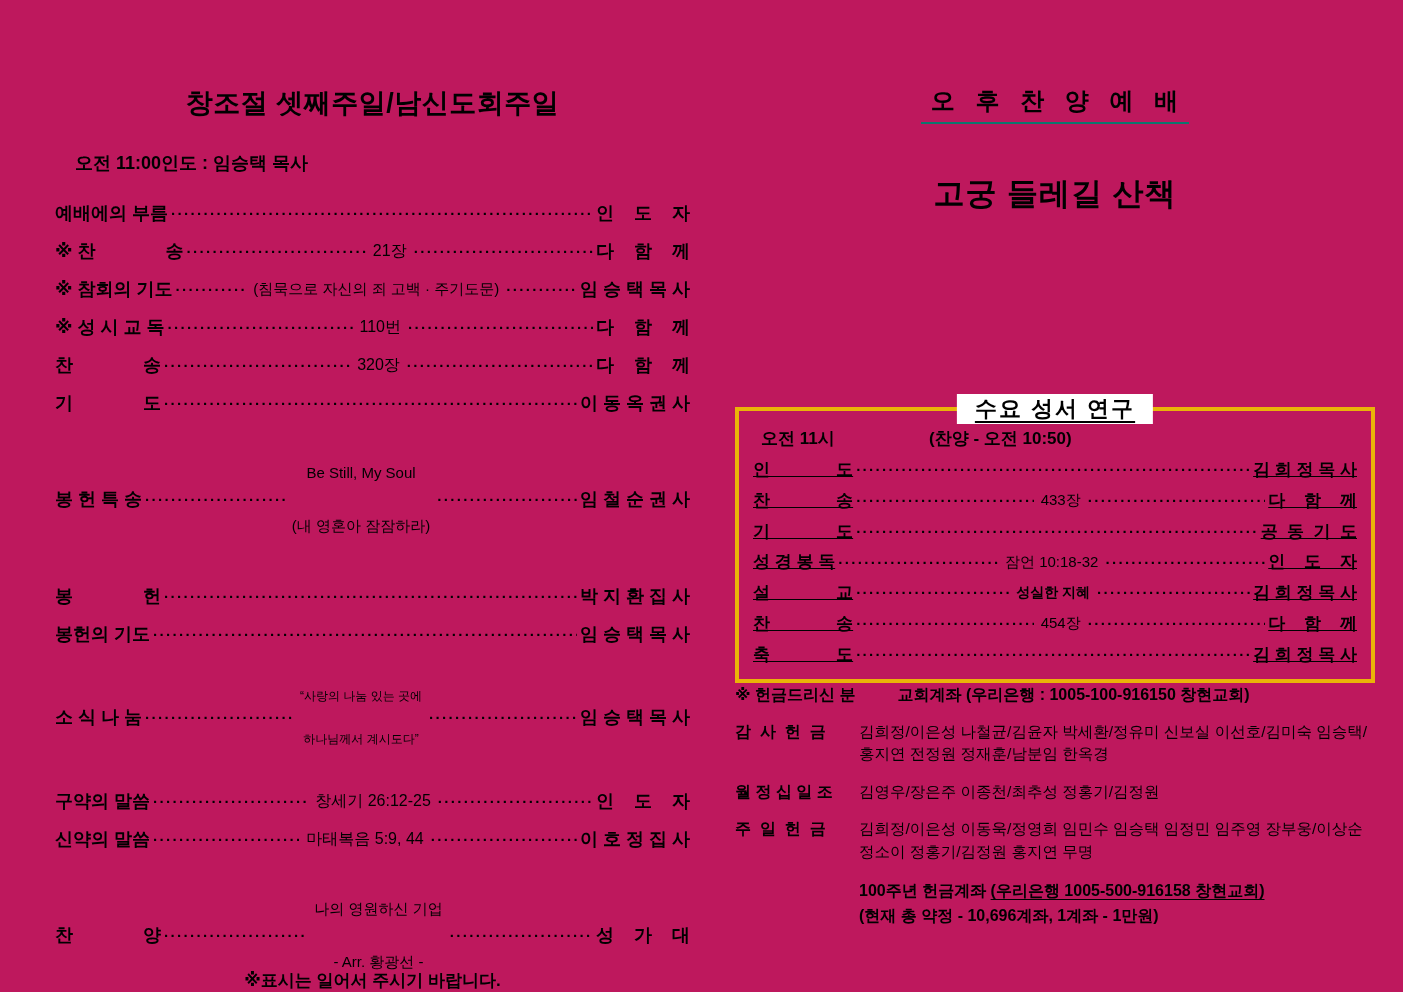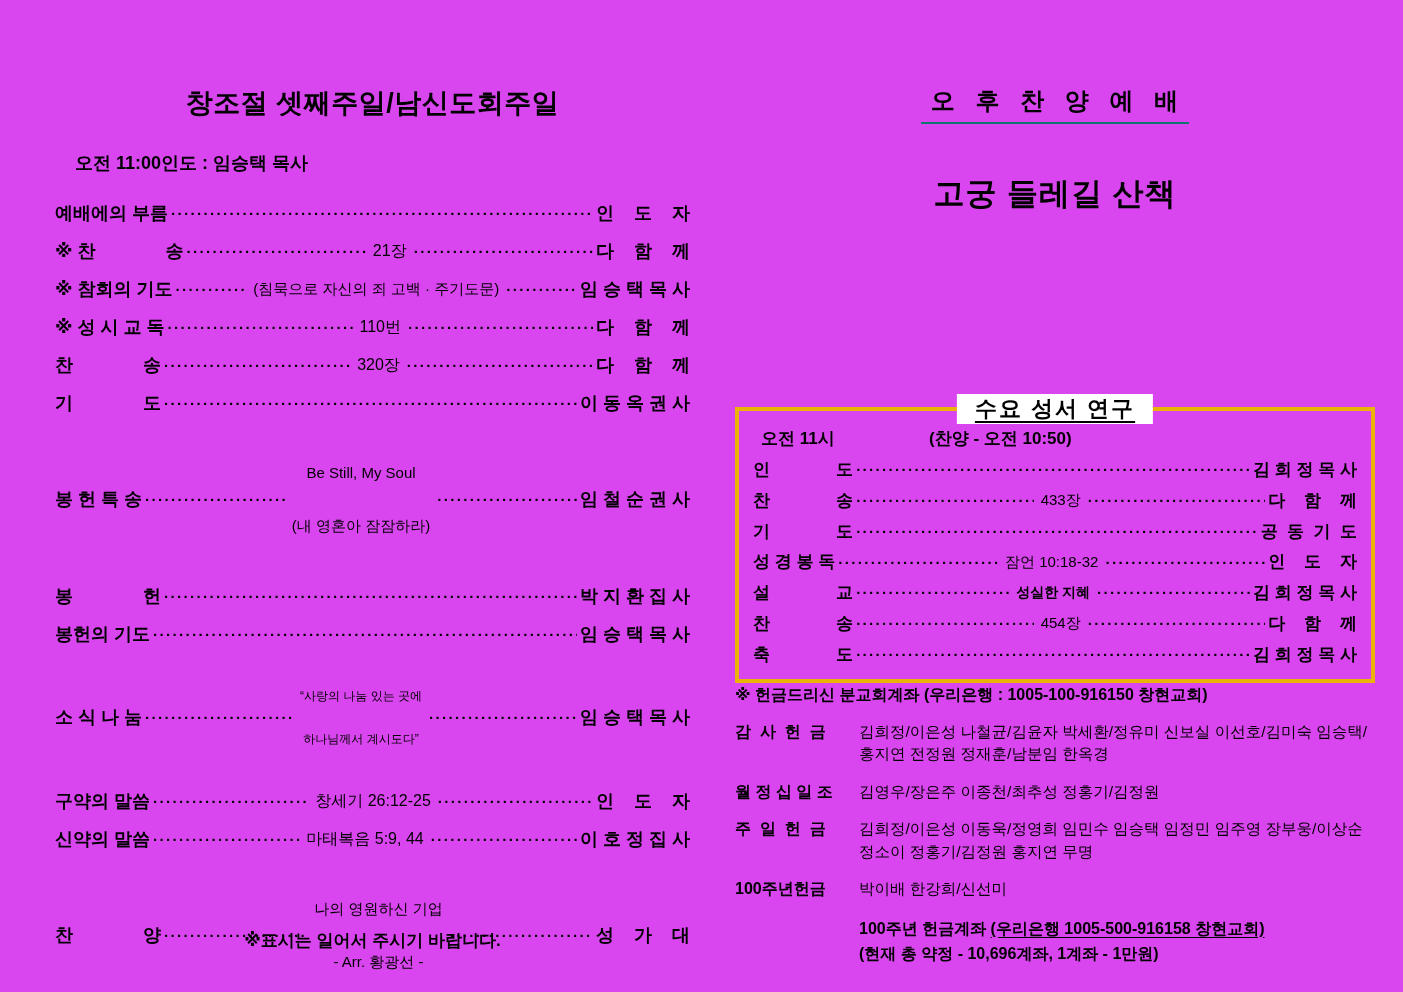--- a/index.html
+++ b/index.html
@@ -1,60 +1,60 @@
 <!DOCTYPE html>
 <html><head>
 <meta charset="utf-8">
 <style>
   * { margin:0; padding:0; box-sizing:border-box; }
   html,body { background:#e8e8e8; }
   body { font-family:"Liberation Sans","DejaVu Sans",sans-serif; color:#000; }
-  .page { position:relative; width:1403px; height:992px; background:#d946ef; margin:0 auto; overflow:hidden; }
+  .page { position:relative; width:1403px; height:992px; background:#be185d; margin:0 auto; overflow:hidden; }
 
   .left-col  { position:absolute; left:55px;  top:85px; width:635px;  height:890px; }
   .right-col { position:absolute; left:735px; top:85px; width:640px;  height:890px; }
 
   
   .left-title { text-align:center; font-size:27px; font-weight:bold; letter-spacing:0.5px; }
   .svc-head { position:absolute; top:66px; left:0; right:0; display:flex; justify-content:flex-start; font-weight:bold; font-size:18px; }
   .svc-head .time { padding-left:20px; }
   .order-list { position:absolute; top:102px; left:0; right:0; }
 
   .row { display:flex; align-items:center; margin-top:15px; }
   .lbl { flex:none; font-weight:bold; font-size:18px; white-space:pre; line-height:1.28; }
   .person { flex:none; font-weight:bold; font-size:18px; white-space:pre; text-align:right; line-height:1.28; }
   .dots { flex:1 1 0; overflow:hidden; white-space:nowrap; margin:0 3px; font-size:15px; font-weight:bold; }
   .dots::before { content:"·························································································································································"; letter-spacing:1.5px; }
   .ctr { flex:none; text-align:center; white-space:pre; font-size:16px; padding:0 4px; }
   .ctr.two { display:block; }
   .ctr .c1, .ctr .c2 { display:block; line-height:1.25; }
   .ctr.m { font-size:15px; }
   .ctr.q { font-size:12px; }
-  .footnote { position:absolute; top:844px; left:0; right:0; text-align:center; font-weight:bold; font-size:17px; }
+  .footnote { position:absolute; top:884px; left:0; right:0; text-align:center; font-weight:bold; font-size:17px; }
 
   
   .right-title-wrap { text-align:center; }
   .right-title { display:inline-block; font-size:24px; font-weight:bold; letter-spacing:7px; border-bottom:2px solid #0f766e; padding:0 4px 5px 10px; white-space:nowrap; }
   .subtitle { position:absolute; top:88px; left:0; right:0; text-align:center; font-size:31px; font-weight:bold; letter-spacing:1px; }
 
   .study-box { position:absolute; top:322px; left:0; right:0; border:4px solid #eab308; padding:12px 14px 14px; }
   .box-title { position:absolute; top:-17px; left:50%; transform:translateX(-50%); background:#fff; padding:0 18px; font-size:22px; font-weight:bold; letter-spacing:2px; white-space:nowrap;
                text-decoration:underline; text-decoration-thickness:2px; text-underline-offset:5px; }
   .box-head { display:flex; font-weight:bold; font-size:17px; margin:4px 0 2px; }
   .box-head .bh-time { flex:none; width:176px; padding-left:8px; white-space:pre; }
   .box-head .bh-praise { flex:none; white-space:pre; }
   .brow { display:flex; align-items:center; margin-top:9px; }
-  .brow .lbl, .brow .person { font-size:17px; }
+  .brow .lbl, .brow .person { font-size:17px;text-decoration:underline; }
   .brow .ctr { font-size:15px; }
   .brow .ctr.sermon2 { font-size:14px; font-weight:bold; }
 
   .offering { position:absolute; top:600px; left:0; right:0; }
   .off-head-row { display:flex; align-items:flex-start; }
   .off-head { flex:none; font-weight:bold; font-size:16px; white-space:pre; }
-  .off-account { font-weight:bold; font-size:16px; white-space:pre; }
+  .off-account { font-weight:bold; font-size:16px; margin-left:42px; white-space:pre; }
   .off-item { display:flex; margin-top:15px; }
   .off-label { flex:none; width:124px; font-weight:bold; font-size:16px; white-space:pre; line-height:1.4; }
   .off-names { flex:1; font-size:15.5px; line-height:1.45; }
   .centennial { margin-left:124px; margin-top:16px; font-weight:bold; font-size:16px; line-height:1.55; }
   .cent-acct { text-decoration:underline; text-underline-offset:3px;margin-top:23px; }
 </style>
 </head>
 <body>
 
 <div class="page">
@@ -260,24 +260,20 @@
       <div class="off-item">
         <span class="off-label">월 정 십 일 조</span>
         <span class="off-names">김영우/장은주 이종천/최추성 정홍기/김정원</span>
       </div>
 
       <div class="off-item">
         <span class="off-label">주  일  헌  금</span>
         <span class="off-names">김희정/이은성 이동욱/정영희 임민수 임승택 임정민 임주영 장부웅/이상순 정소이 정홍기/김정원 홍지연 무명</span>
       </div>
 
-      <div class="off-item">
-        <span class="off-label">100주년헌금</span>
-        <span class="off-names">박이배 한강희/신선미</span>
-      </div>
 
       <div class="centennial">
         <div class="cent-line1">
           <span class="cent-label">100주년 헌금계좌 </span>
           <span class="cent-acct">(우리은행 1005-500-916158 창현교회)</span>
         </div>
         <div class="cent-note">(현재 총 약정 - 10,696계좌, 1계좌 - 1만원)</div>
       </div>
     </div>
 

